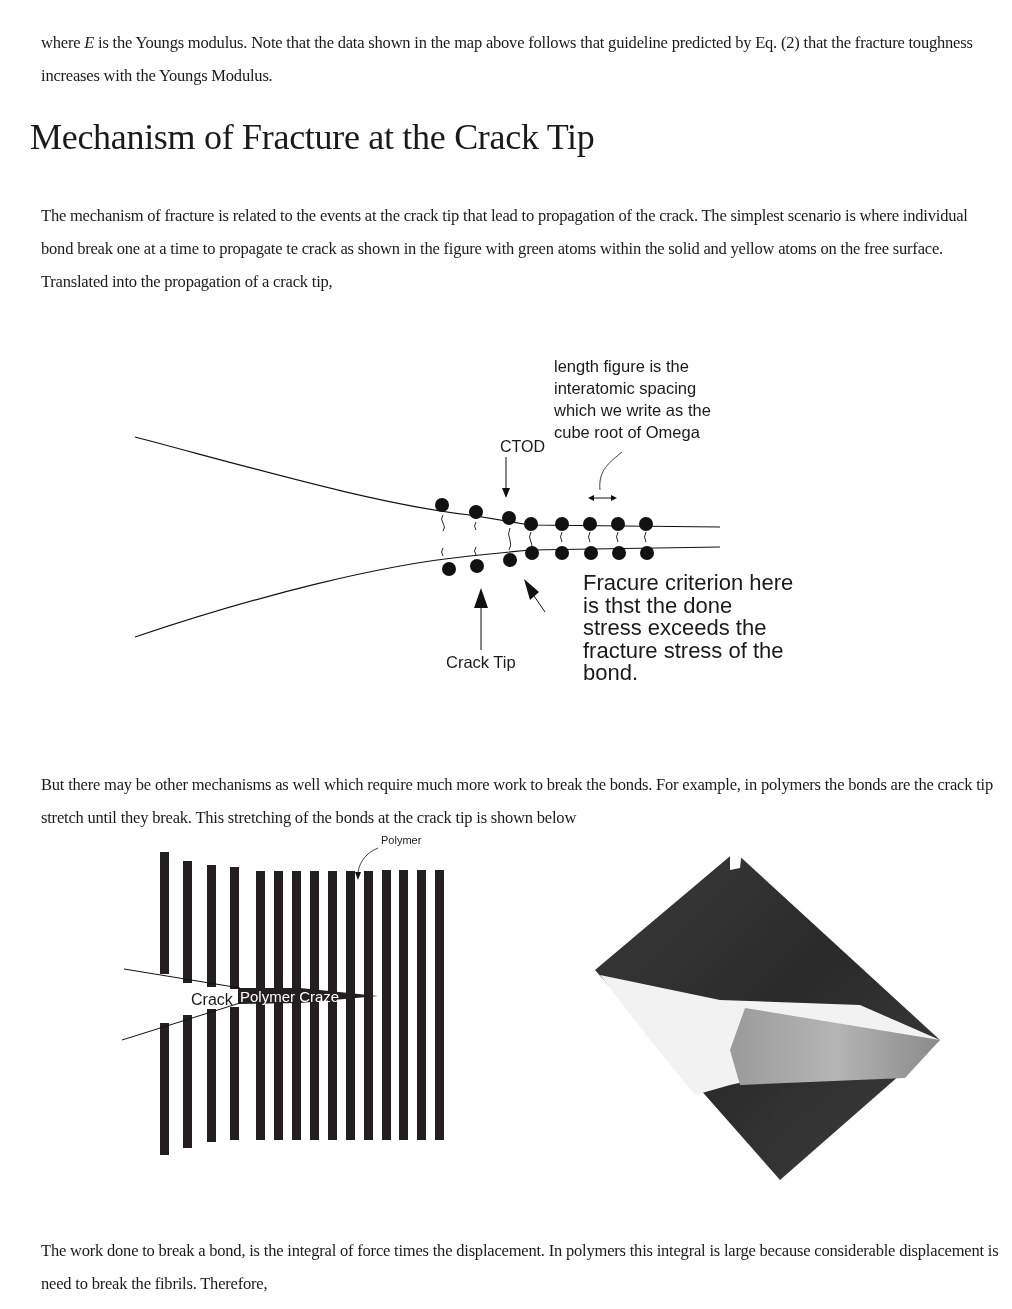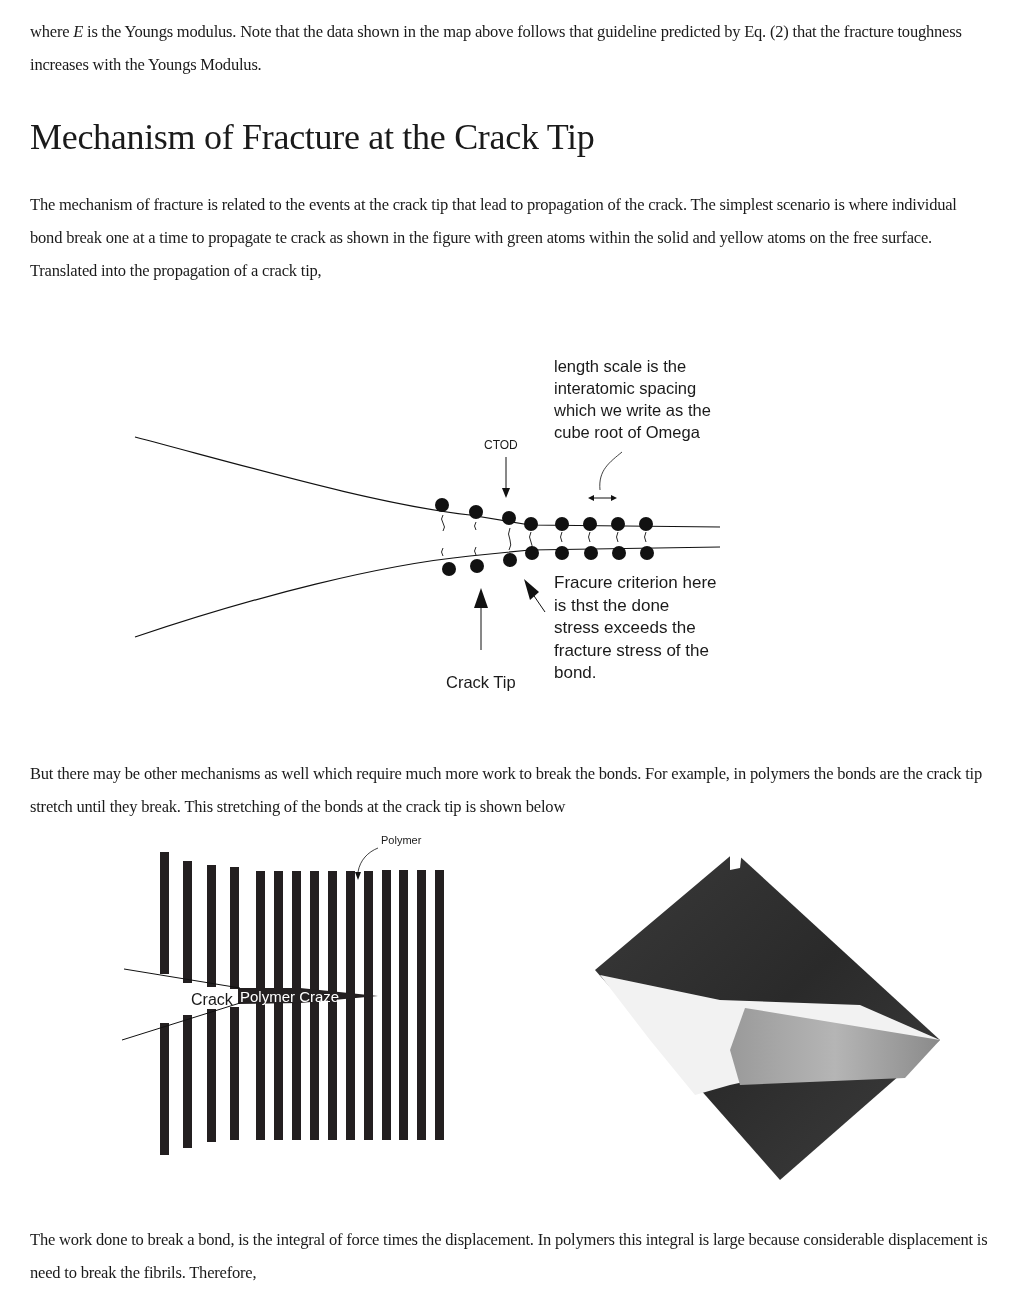--- a/index.html
+++ b/index.html
@@ -1,17 +1,17 @@
 <!DOCTYPE html>
 <html><head>
 <meta charset="utf-8">
 <style>
   html, body { margin: 0; padding: 0; background: #ffffff; }
   body { width: 1012px; height: 1309px; position: relative; overflow: hidden; color: #1a1a1a; font-family: "Liberation Serif", serif; }
-  .para { position: absolute; left: 30px; width: 960px; font-size: 16.5px; line-height: 33px; letter-spacing: -0.2px; margin: 0; }
+  .para { position: absolute; left: 30px; width: 960px; font-size: 16.5px; line-height: 33px; letter-spacing: -0.2px; margin: 11px; }
   .heading { position: absolute; left: 30px; top: 116px; font-size: 36px; font-weight: normal; margin: 0; letter-spacing: -0.3px; }
   .fig { position: absolute; }
   .sans { font-family: "Liberation Sans", sans-serif; }
   .italic-var { font-style: italic; }
   .photo { position: absolute; left: 590px; top: 840px; width: 360px; height: 350px; }
 </style>
 </head>
 <body>
 
 <p class="para" style="top:15px;"><span>where </span><span class="italic-var">E</span><span>  is the Youngs modulus. Note that the data shown in the map above follows that guideline predicted by Eq. (2) that the fracture toughness increases with the Youngs Modulus.</span></p>
@@ -66,35 +66,35 @@
   <polygon points="617,498 611,495 611,501" fill="#111"></polygon>
   <path d="M600,490 C598,470 610,462 622,452" fill="none" stroke="#111" stroke-width="0.8"></path>
 
   <line x1="481" y1="595" x2="481" y2="650" stroke="#111" stroke-width="1"></line>
   <polygon points="474,608 481,588 488,608" fill="#111"></polygon>
 
   <line x1="545" y1="612" x2="530" y2="590" stroke="#111" stroke-width="1"></line>
   <polygon points="524,579 539,592 530,600" fill="#111"></polygon>
 </svg>
 
-<div class="fig sans" style="left:484px; top:438px; font-size:12px;">CTOD</div>
+<div class="fig sans" style="left:500px; top:438px; font-size:16px;">CTOD</div>
 <div class="fig sans" style="left:554px; top:355px; font-size:16.5px; line-height:22px;">
-  <div>length scale is the</div>
+  <div>length figure is the</div>
   <div>interatomic spacing</div>
   <div>which we write as the</div>
   <div>cube root of Omega</div>
 </div>
-<div class="fig sans" style="left:554px; top:572px; font-size:17px; line-height:22.5px;">
+<div class="fig sans" style="left:583px; top:572px; font-size:22px; line-height:22.5px;">
   <div>Fracure criterion here</div>
   <div>is thst the done</div>
   <div>stress exceeds the</div>
   <div>fracture stress of the</div>
   <div>bond.</div>
 </div>
-<div class="fig sans" style="left:446px; top:653px; font-size:16.5px;margin-top:20px;">Crack Tip</div>
+<div class="fig sans" style="left:446px; top:653px; font-size:16.5px;">Crack Tip</div>
 
 <p class="para" style="top:757px;"> But there may be other mechanisms as well which require much more work to break the bonds. For example, in polymers the bonds are the crack tip stretch until they break. This stretching of the bonds at the crack tip is shown below</p>
 
 <svg class="fig" style="left:110px; top:830px;" width="360" height="340" viewBox="110 830 360 340">
   <g fill="#231f20">
 
     <rect x="160" y="852" width="9" height="122"></rect>
     <rect x="183" y="861" width="9" height="122"></rect>
     <rect x="207" y="865" width="9" height="122"></rect>
     <rect x="230" y="867" width="9" height="122"></rect>

